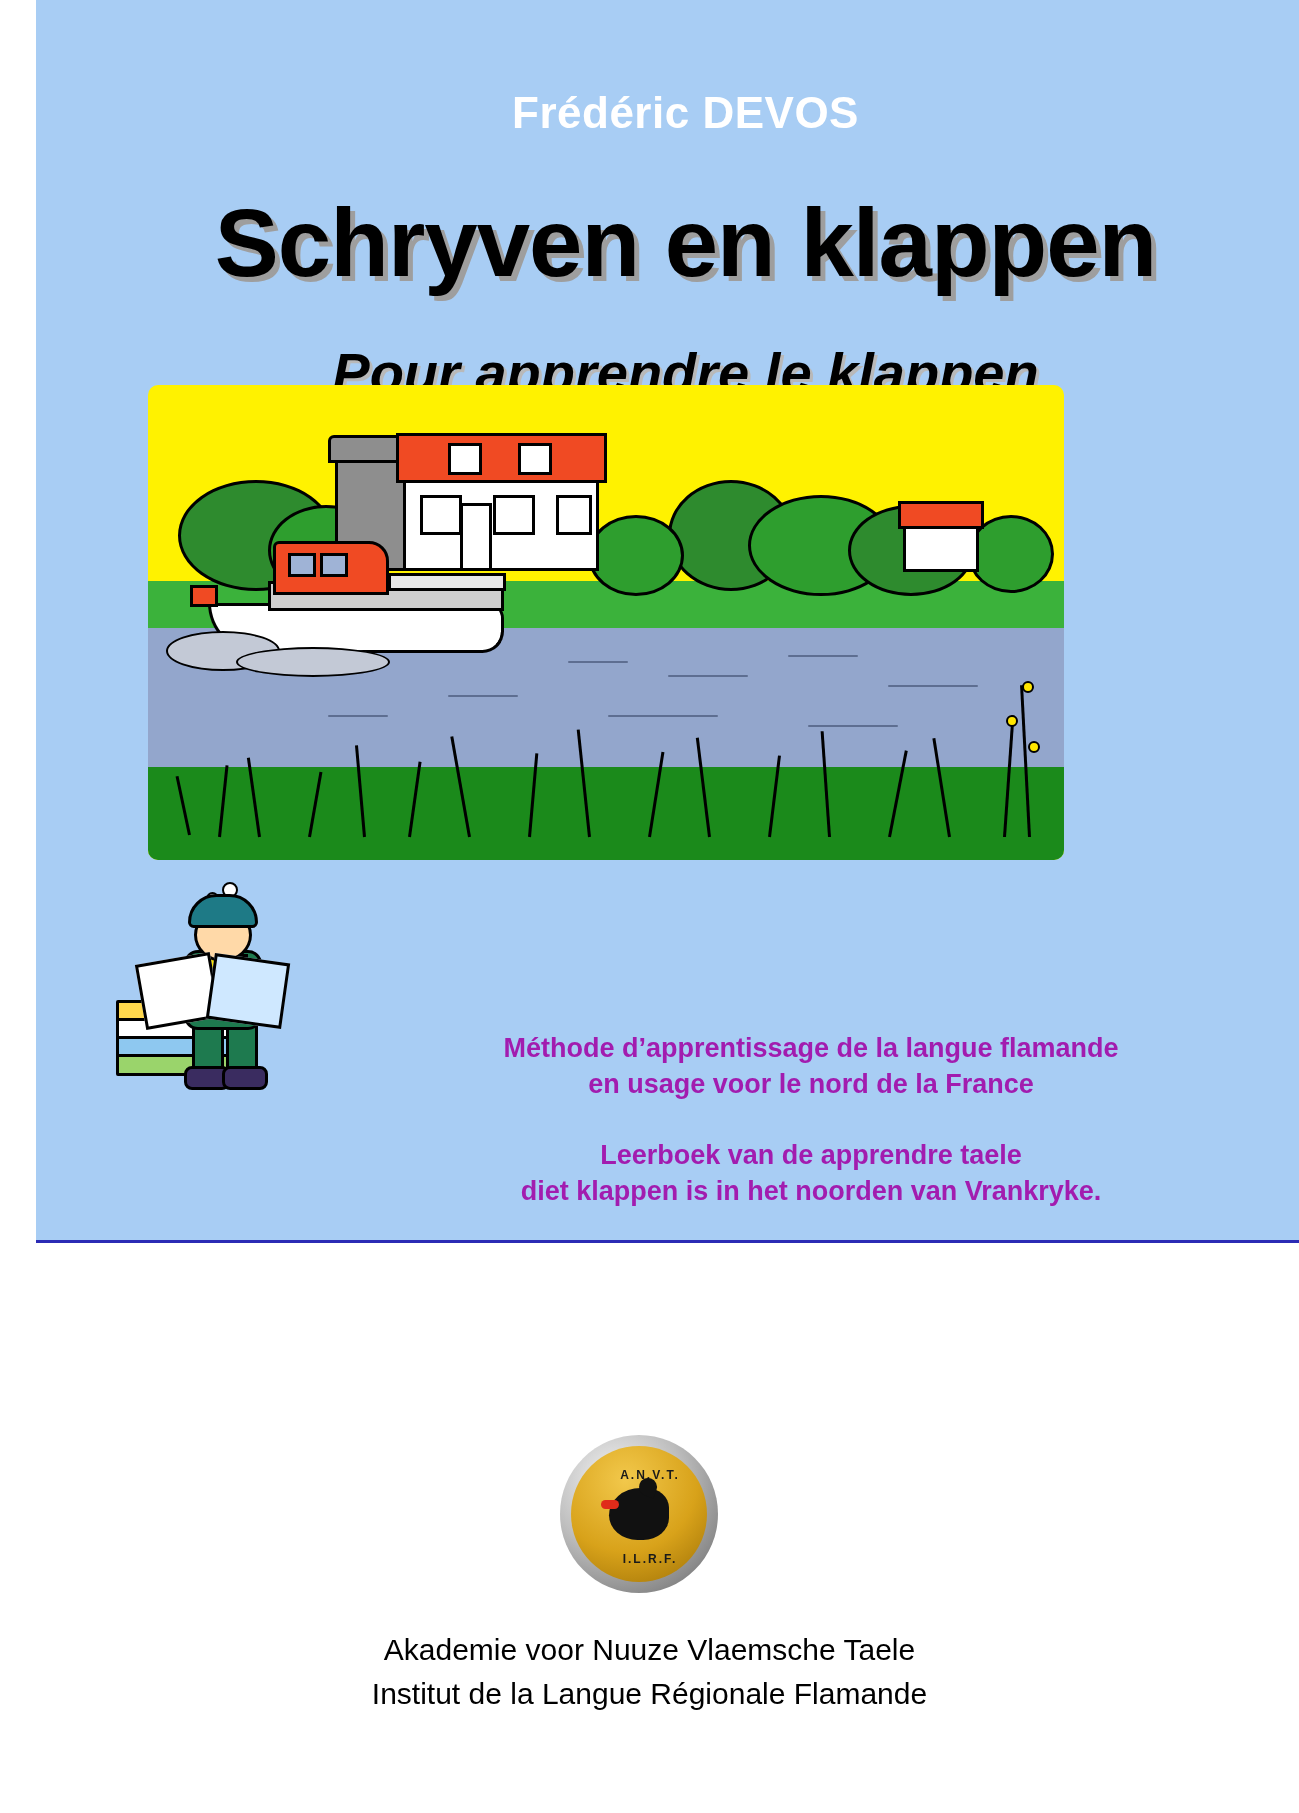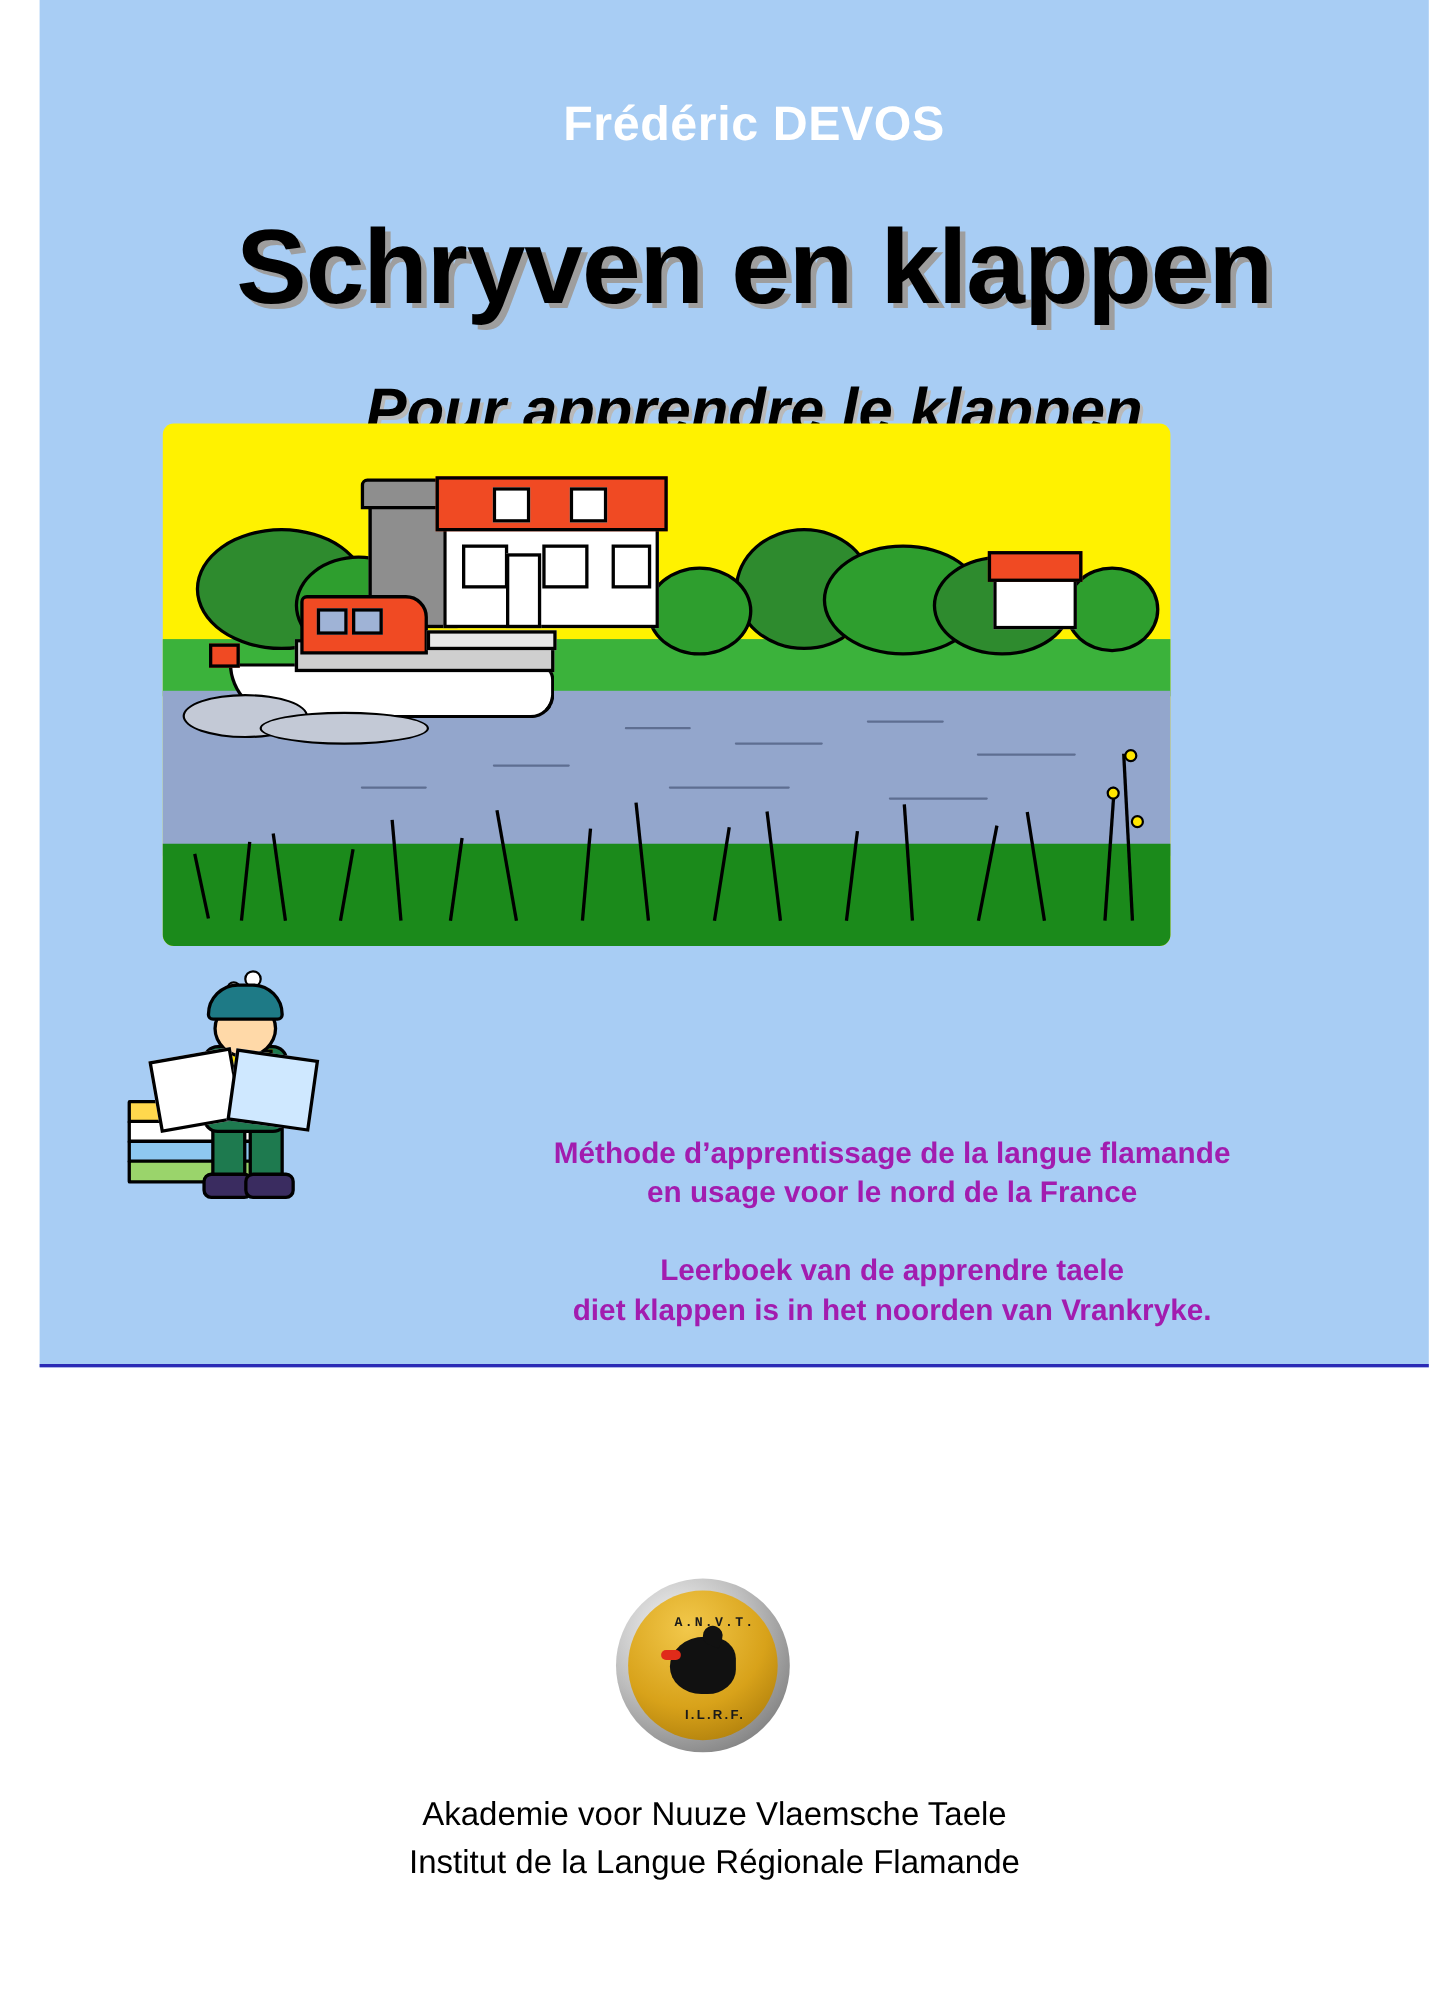--- a/index.html
+++ b/index.html
@@ -323,21 +323,21 @@
   }
   .logo-text-top, .logo-text-bottom {
     position: absolute;
     width: 136px;
     text-align: center;
     font-size: 12px;
     font-weight: bold;
     color: #1a1a1a;
     letter-spacing: 2px;
   }
-  .logo-text-top { left: 11px; top: 22px; font-family: Liberation Mono, monospace; }
+  .logo-text-top { left: 11px; top: 22px; }
   .logo-text-bottom { left: 11px; top: 106px; }
   .publisher {
     position: absolute;
     left: 0;
     top: 1628px;
     width: 1299px;
     text-align: center;
     font-size: 30px;
     color: #000000;
     line-height: 1.45;

